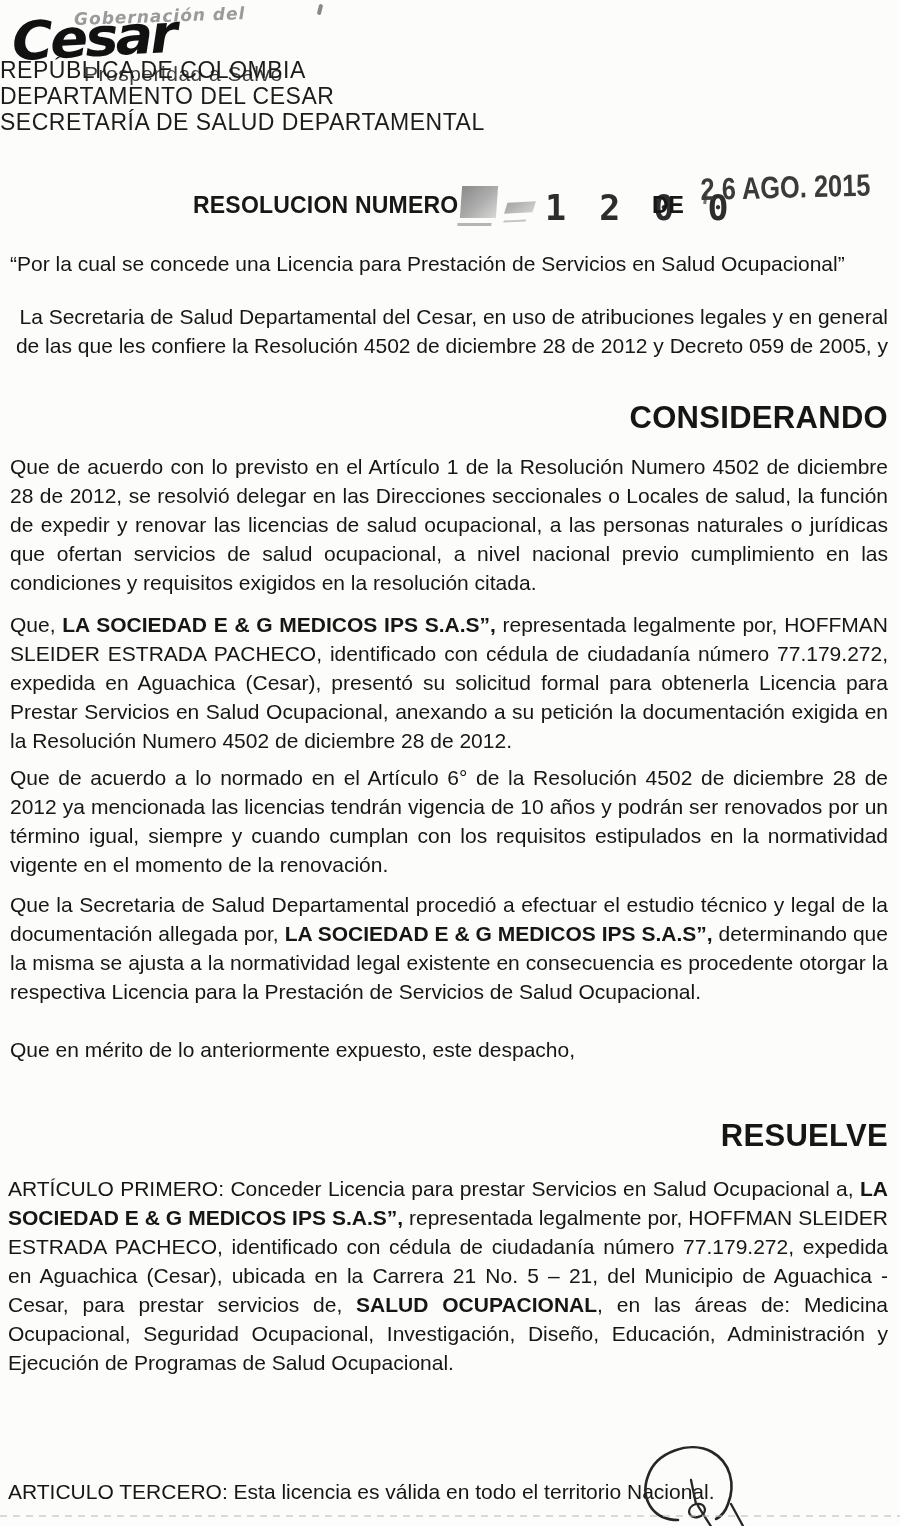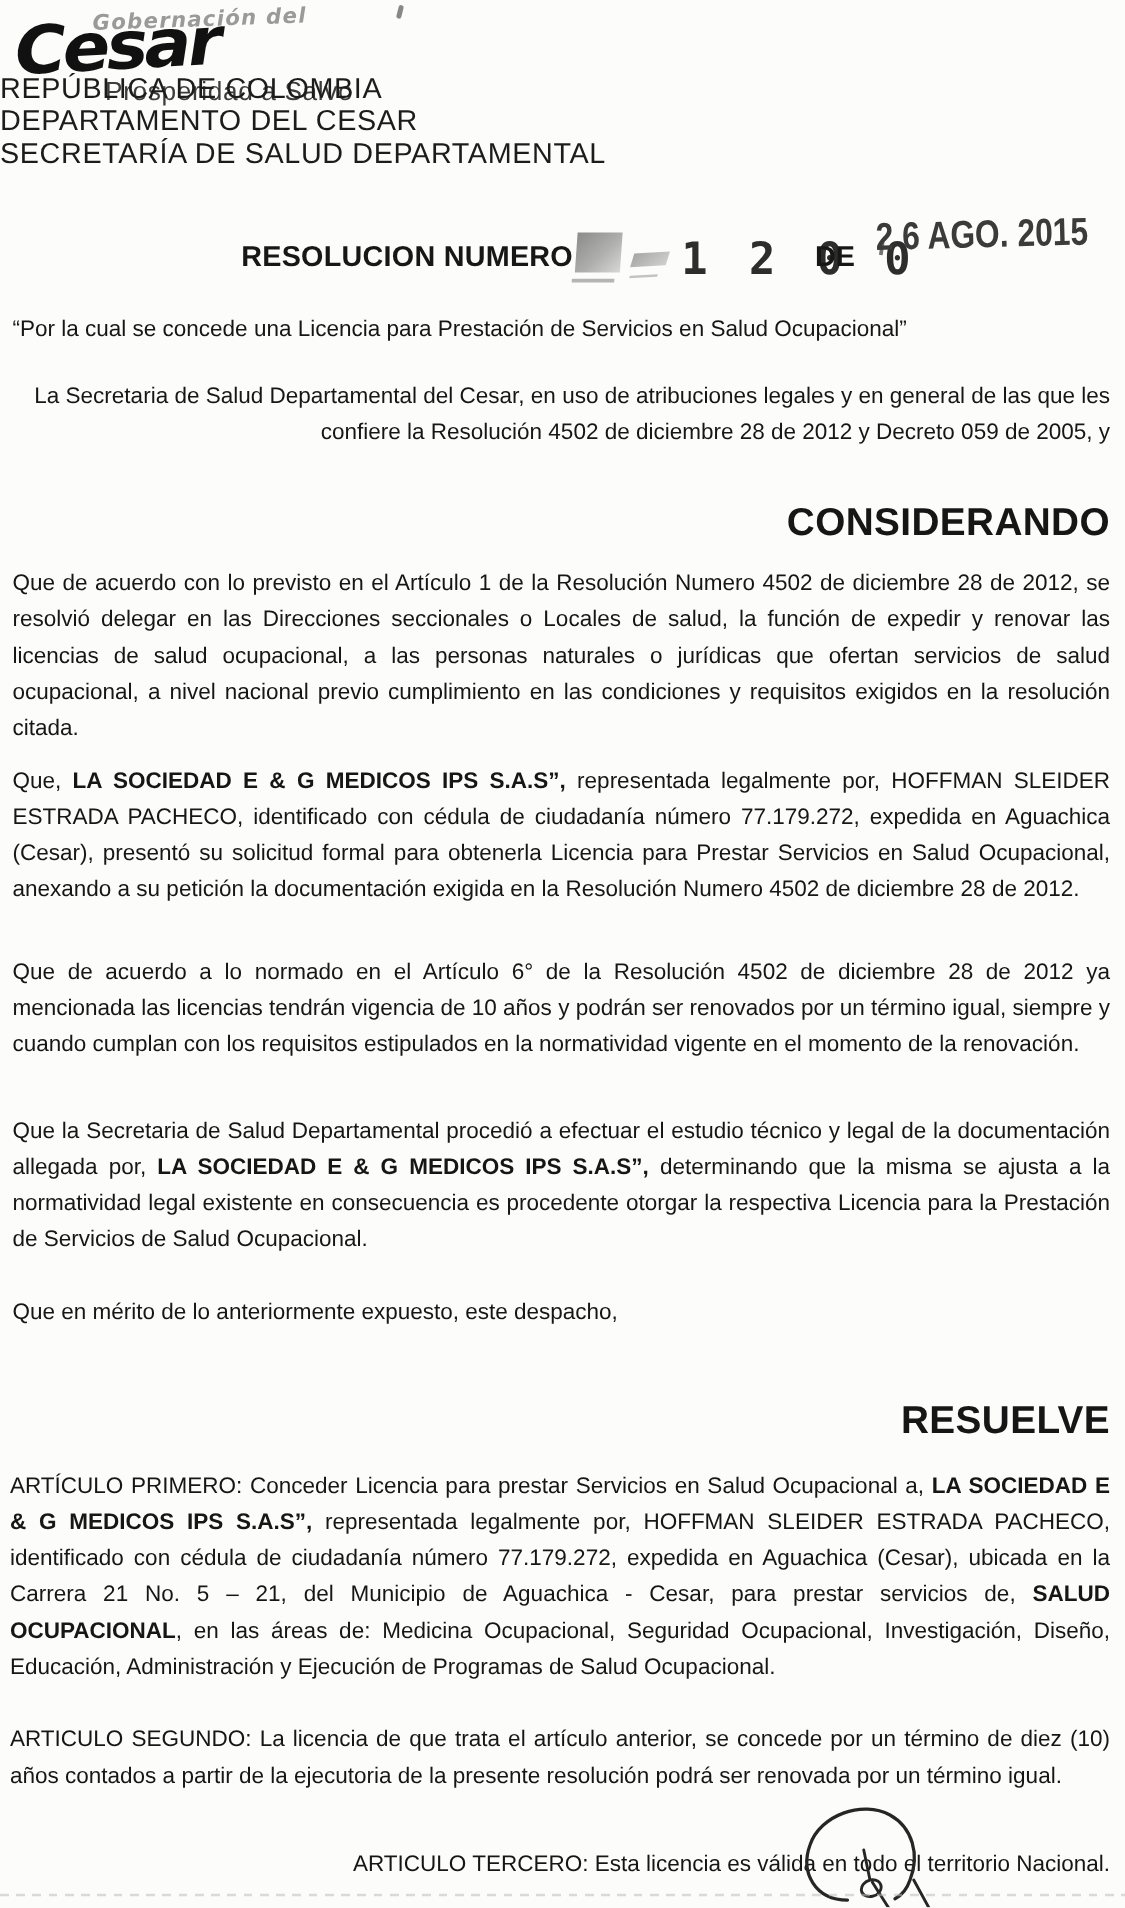--- a/index.html
+++ b/index.html
@@ -85,21 +85,21 @@
     transform:rotate(-1.5deg) scaleX(.82);
     transform-origin:left top;
   }
   .stamp-tick{
     position:absolute;left:704px;top:8px;width:3px;height:12px;
     background:#5a5a5a;transform:rotate(8deg);opacity:.85;
   }
   
   .block{
     position:absolute;left:10px;right:12px;
-    font-size:18px;line-height:29px;color:#161616;
+    font-size:21px;line-height:29px;color:#161616;
   }
   .just{text-align:justify;}
   .center{text-align:right;}
   .heading{font-weight:bold;font-size:31px;letter-spacing:.3px;}
   .block b{font-weight:bold;}
   
   .apostrophe-artifact{
     position:absolute;left:318px;top:4px;width:4px;height:11px;
     background:#6a6a6a;transform:rotate(14deg);border-radius:2px;opacity:.8;
   }
@@ -147,22 +147,21 @@
 
   <div class="block just" style="top:452px;"><span>Que de acuerdo con lo previsto en el Artículo 1 de la Resolución Numero 4502 de diciembre 28  de 2012, se resolvió delegar en  las Direcciones seccionales o Locales de salud, la función de expedir y renovar las licencias de salud ocupacional, a las personas naturales o jurídicas que ofertan servicios de salud ocupacional, a nivel nacional previo cumplimiento en las condiciones y requisitos exigidos en la resolución citada.</span></div>
   <div class="block just" style="top:610px;"><span>Que, </span><b>LA SOCIEDAD E &amp; G MEDICOS IPS S.A.S”,</b><span> representada legalmente por, HOFFMAN SLEIDER ESTRADA PACHECO, identificado con cédula de ciudadanía número 77.179.272, expedida en Aguachica (Cesar), presentó su solicitud formal para obtenerla Licencia para Prestar Servicios en Salud Ocupacional, anexando a su petición la documentación exigida en la Resolución Numero 4502 de diciembre 28 de 2012.</span></div>
   <div class="block just" style="top:763px;"><span>Que de acuerdo a lo normado en el Artículo 6° de la Resolución 4502 de diciembre 28  de 2012 ya mencionada las licencias tendrán vigencia de 10 años y podrán ser renovados por un término igual, siempre y cuando cumplan con los requisitos estipulados en la normatividad vigente en el momento de la renovación.</span></div>
   <div class="block just" style="top:890px;"><span>Que la Secretaria de Salud Departamental procedió a efectuar el estudio técnico y legal de la documentación allegada por, </span><b>LA SOCIEDAD E &amp; G MEDICOS IPS S.A.S”,</b><span> determinando que la misma se ajusta a la normatividad legal existente en consecuencia es procedente otorgar la respectiva Licencia para la Prestación de Servicios de Salud Ocupacional.</span></div>
   <div class="block" style="top:1035px;"><span>Que en mérito de lo anteriormente expuesto, este despacho,</span></div>
 
   <div class="block center heading" style="top:1121px;">RESUELVE</div>
 
   <div class="block just" style="top:1174px;left:8px;"><span>ARTÍCULO PRIMERO: Conceder Licencia para prestar Servicios en Salud Ocupacional a, </span><b>LA SOCIEDAD E &amp; G MEDICOS IPS S.A.S”,</b><span>  representada legalmente por, HOFFMAN SLEIDER ESTRADA PACHECO, identificado con cédula de ciudadanía número 77.179.272, expedida en Aguachica (Cesar), ubicada en la Carrera 21 No. 5 – 21, del Municipio de Aguachica - Cesar, para prestar servicios de, </span><b>SALUD OCUPACIONAL</b><span>, en las áreas de: Medicina Ocupacional, Seguridad Ocupacional, Investigación, Diseño, Educación, Administración y Ejecución de Programas de Salud Ocupacional.</span></div>
-  <div class="block just" style="top:1377px;left:8px;"><span>ARTICULO SEGUNDO: La  licencia de que trata el artículo anterior, se concede por un término de diez (10) años contados a partir de la ejecutoria de la presente resolución podrá ser renovada por un término igual.</span></div>
-  <div class="block" style="top:1477px;left:8px;text-align:right;"><span>ARTICULO TERCERO: Esta licencia es válida en todo el territorio Nacional.</span></div>
+  <div class="block" style="top:1477px;left:8px;"><span>ARTICULO TERCERO: Esta licencia es válida en todo el territorio Nacional.</span></div>
 
   <svg class="pen-mark" viewBox="0 0 140 86" xmlns="http://www.w3.org/2000/svg">
     <path d="M40 80 C14 80 2 58 10 36 C18 12 52 0 74 12 C92 22 98 44 90 64 C88 70 84 76 78 79" fill="none" stroke="#262626" stroke-width="2.6" stroke-linecap="round"></path>
     <path d="M58 64 c-10 3 -9 15 2 13 c10 -2 9 -15 -2 -13 l-5 -24 m7 26 l14 22 l22 24" fill="none" stroke="#262626" stroke-width="2.3" stroke-linecap="round"></path>
     <path d="M93 64 l12 22" fill="none" stroke="#262626" stroke-width="2.3" stroke-linecap="round"></path>
   </svg>
 
   <div class="scan-line"></div>
 </div>
 

